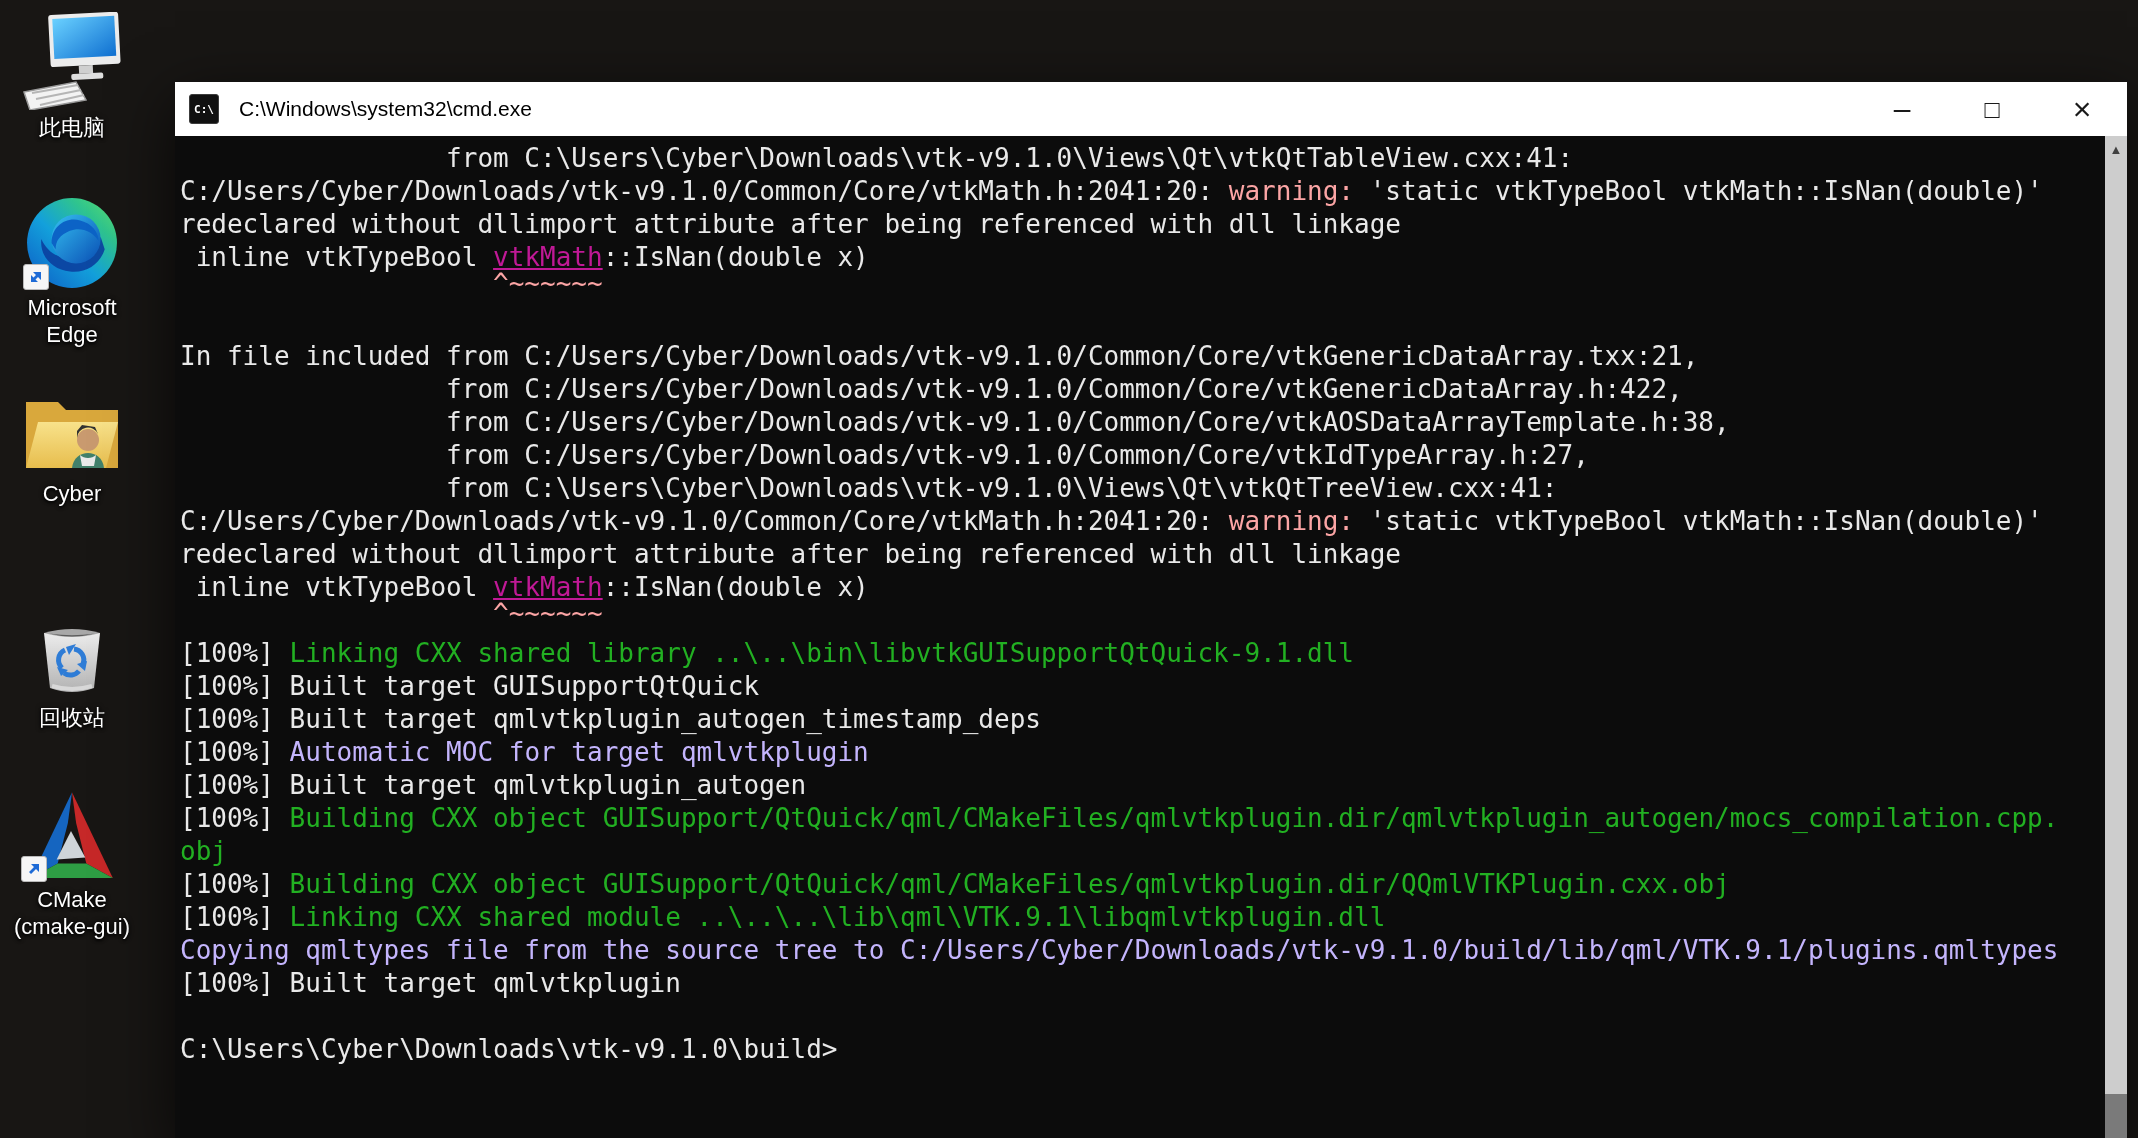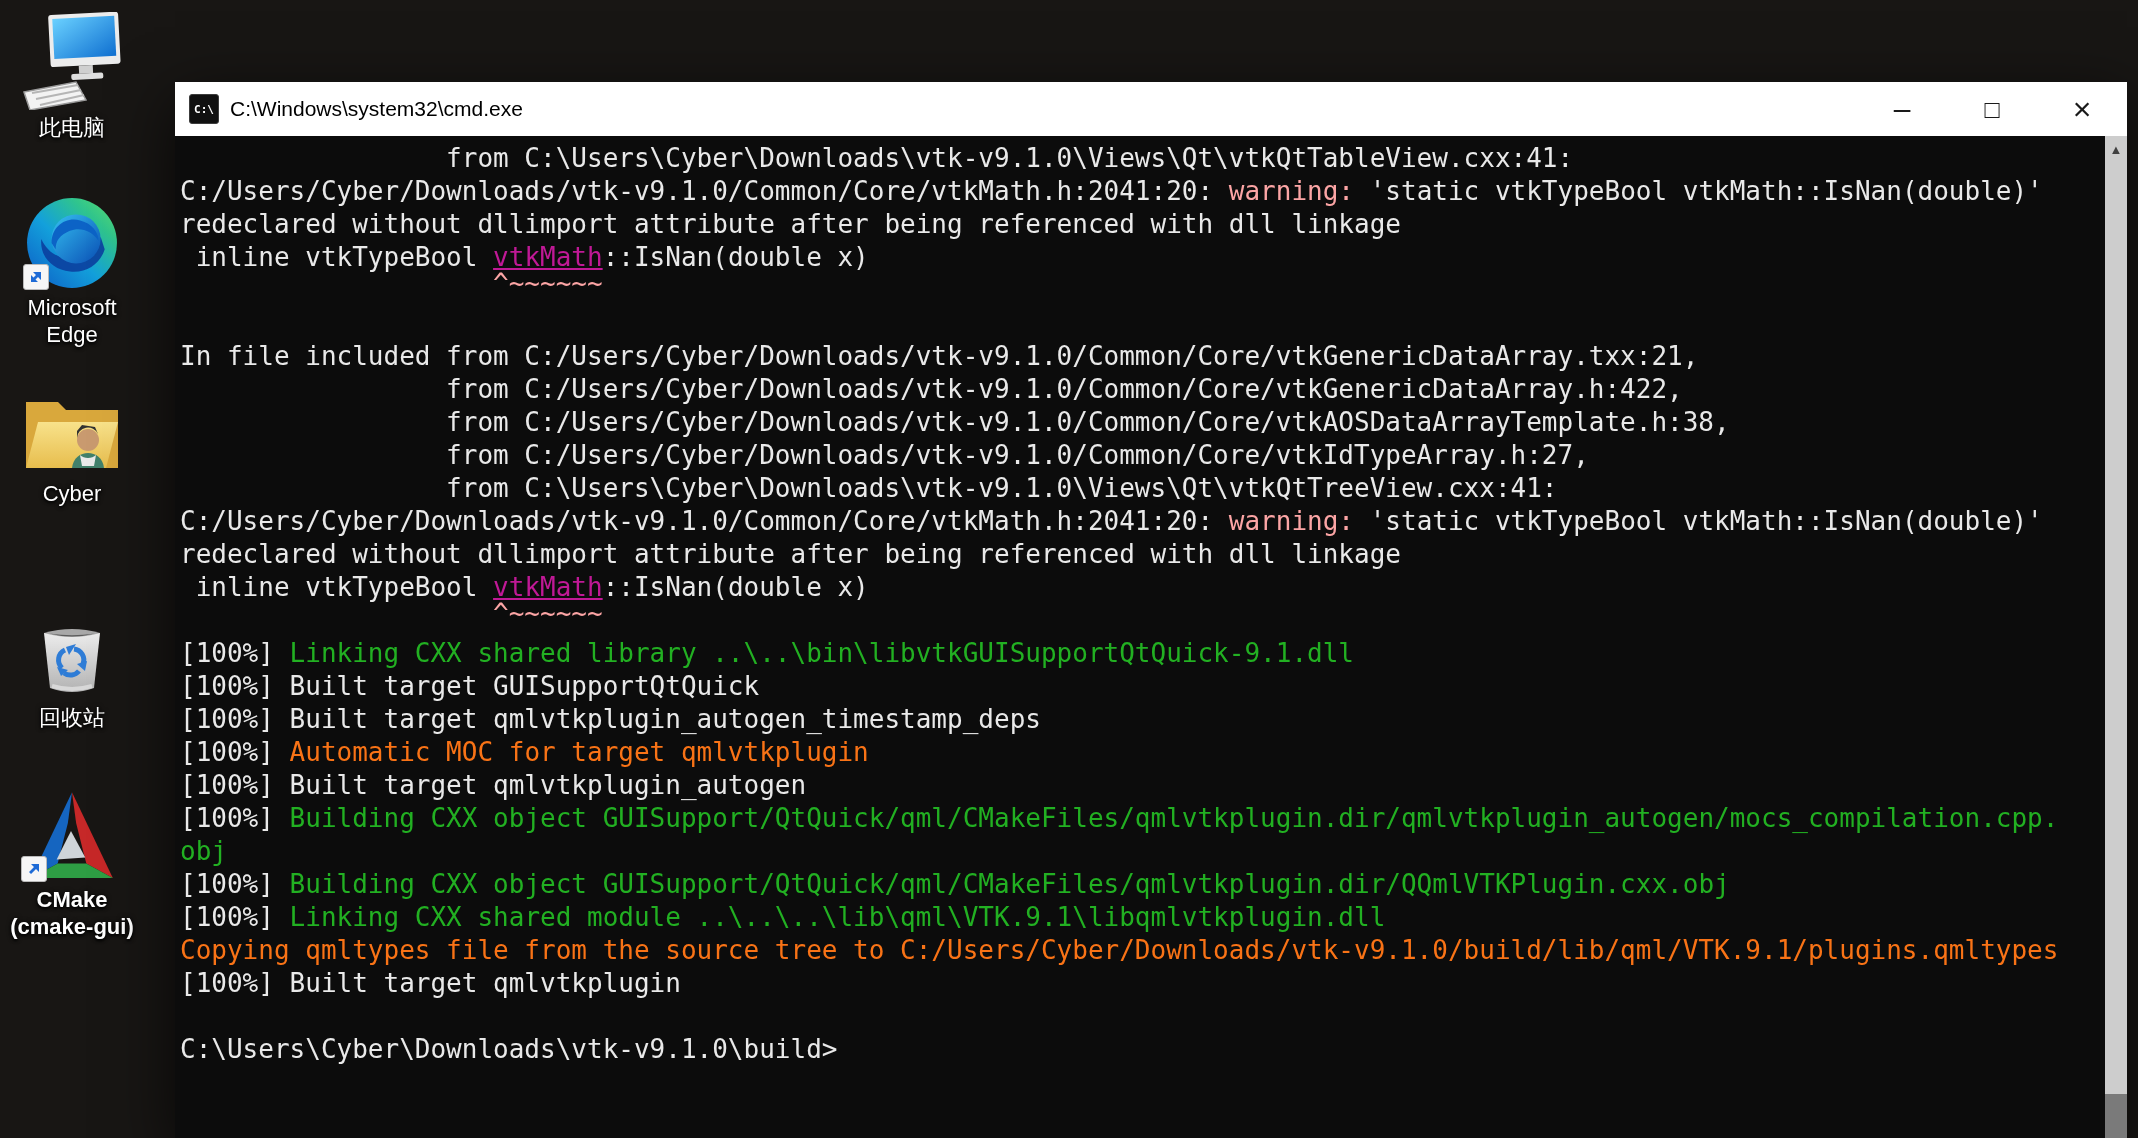--- a/index.html
+++ b/index.html
@@ -14,33 +14,33 @@
   .badge{position:absolute;left:-2px;bottom:0;width:24px;height:24px;background:#f6f6f6;
          border:1px solid #b9b9b9;border-radius:3px;display:flex;align-items:center;justify-content:center;}
 
   
   .cmd-window{position:absolute;left:175px;top:82px;width:1952px;height:1056px;
               box-shadow:0 18px 60px rgba(0,0,0,.7);}
   .titlebar{height:54px;background:#ffffff;display:flex;align-items:center;padding-left:14px;}
   .title-icon{width:28px;height:28px;background:#101010;border:1px solid #3c3c3c;border-radius:3px;
               color:#fff;font-family:"DejaVu Sans Mono",monospace;font-size:11px;font-weight:bold;
               display:flex;align-items:center;justify-content:center;flex:0 0 auto;}
-  .title-text{margin-left:11px;font-size:21px;color:#000;white-space:nowrap;}
+  .title-text{margin-left:20px;font-size:21px;color:#000;white-space:nowrap;}
   .caption-buttons{margin-left:auto;display:flex;height:100%;}
   .cap-btn{width:90px;height:100%;display:flex;align-items:center;justify-content:center;color:#1a1a1a;background:#fff;}
   .cap-min{font-size:30px;padding-bottom:10px;}
   .cap-max{font-size:25px;}
   .cap-close{font-size:32px;font-weight:300;}
 
   .console{position:absolute;top:54px;left:0;right:0;bottom:0;background:#0c0c0c;overflow:hidden;
            font-family:"DejaVu Sans Mono",monospace;font-size:26px;line-height:33px;color:#e9e9e9;
            padding:6px 7px 0 5px;}
   .cline{height:33px;white-space:pre;}
   .c-g{color:#22b022;}
-  .c-b{color:#f97316;}
+  .c-b{color:#c4b5fd;}
   .c-m{color:#fca5a5;}
   .c-mu{color:#c01996;text-decoration:underline;}
   .squiggle{transform:translateY(-7px);}
 
   .scrollbar{position:absolute;top:54px;right:0;width:22px;bottom:0;background:#cdcdcd;}
   .sb-up{height:26px;display:flex;align-items:center;justify-content:center;color:#404040;font-size:13px;}
   .sb-thumb{position:absolute;left:0;right:0;bottom:0;height:44px;background:#7a7a7a;}
 </style>
 </head>
 <body>
@@ -144,21 +144,21 @@
           <polygon points="38,37 48,34 41,45"></polygon>
           <polygon points="59,51 57,61 49,54"></polygon>
           <polygon points="33,66 29,57 40,60"></polygon>
         </g>
         <path d="M24 76 Q44 82 64 76" stroke="#d8d8d8" stroke-width="4" fill="none"></path>
       </svg>
     </div>
     <div class="icon-label">回收站</div>
   </div>
 
-  <div class="icon-cell" style="left:4px;top:786px;font-weight:bold;">
+  <div class="icon-cell" style="left:4px;top:786px;">
     <div class="icon-art" style="height:96px;">
       <svg width="98" height="94" viewBox="0 0 96 92">
         <polygon points="48,4 8,88 34,74 44,34" fill="#1565c0"></polygon>
         <polygon points="48,4 52,34 62,74 88,88" fill="#c62828"></polygon>
         <polygon points="8,88 88,88 62,74 34,74" fill="#2e9e44"></polygon>
         <polygon points="47,42 33,70 61,68" fill="#cfd4d8"></polygon>
       </svg>
       <span class="badge">
         <svg width="16" height="16" viewBox="0 0 16 16">
             <path d="M5 3 h8 v8 l-3 -3 -5 5 -2 -2 5 -5 Z" fill="#1e6bd6"></path>

